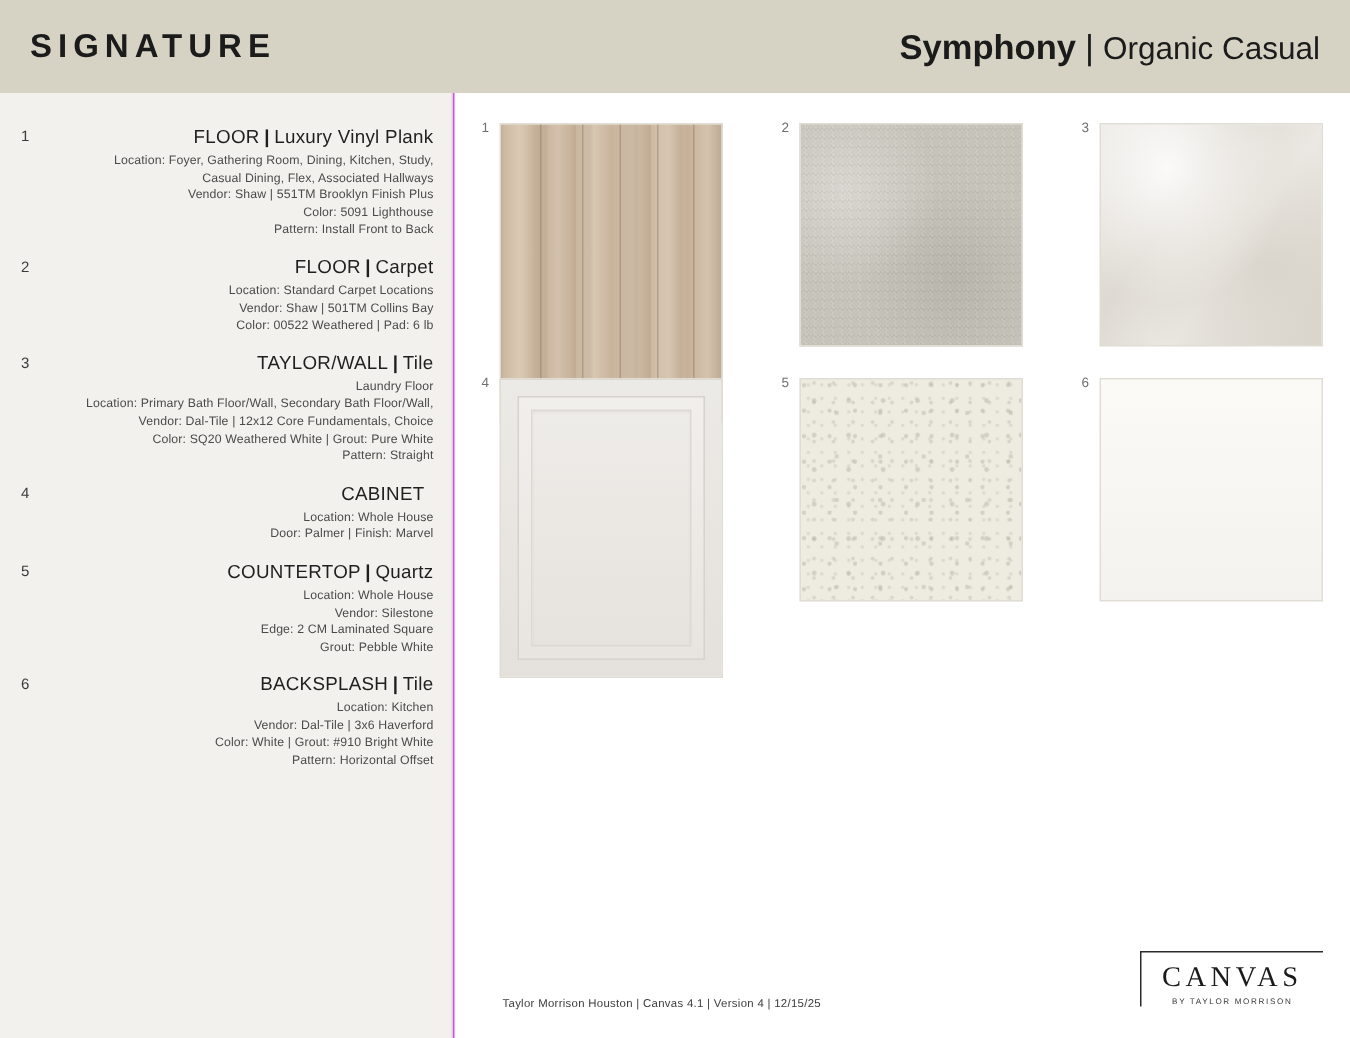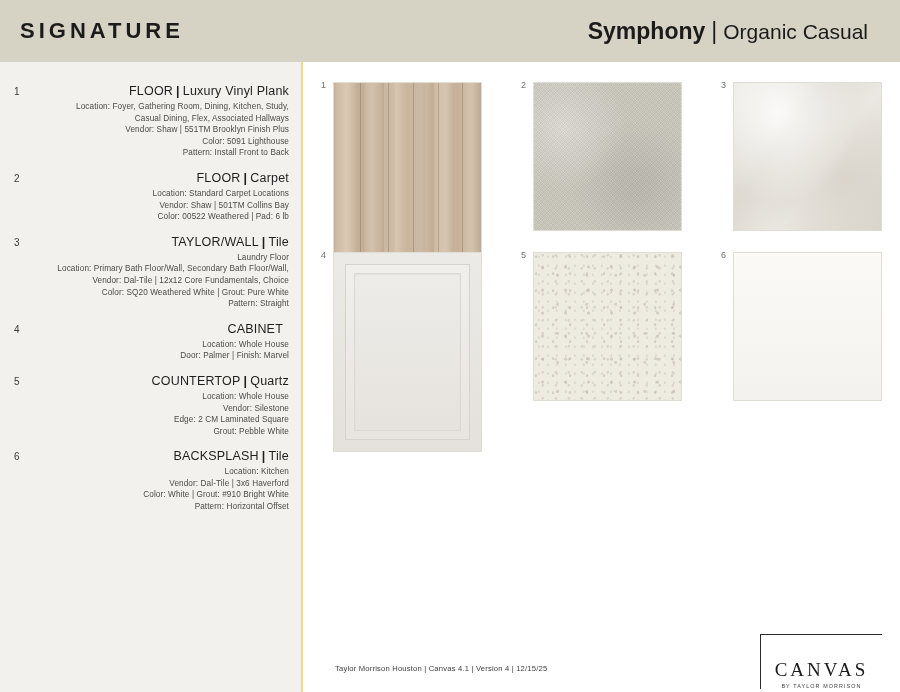--- a/index.html
+++ b/index.html
@@ -2,35 +2,35 @@
 <html><head>
 <meta charset="utf-8">
 <style>
   * { box-sizing: border-box; margin: 0; padding: 0; }
   html, body {
     width: 900px; height: 692px;
     background: #ffffff;
     font-family: "Liberation Sans", sans-serif;
     overflow: hidden;
   }
-  .page { position: relative; width: 900px; height: 692px; background: #fde047; }
+  .page { position: relative; width: 900px; height: 692px; background: #d946ef; }
 
   
   .header {
     position: absolute; left: 0; top: 0; width: 900px; height: 62px;
     background: #d6d2c4;
     display: flex; align-items: center; justify-content: space-between;
   }
   .brand {
     font-size: 22px; font-weight: bold; letter-spacing: 4px;
     color: #1b1b1b; padding-left: 20px;
     font-family: "Liberation Sans", sans-serif;
   }
   .header-right {
-    padding-right: 32px; display: flex; align-items: baseline; gap: 0;
+    padding-right: 20px; display: flex; align-items: baseline; gap: 0;
     color: #1b1b1b;
   }
   .hr-bold { font-size: 23px; font-weight: bold; letter-spacing: 0px; }
   .hr-sep { font-size: 23px; font-weight: 300; padding: 0 6px; color: #1b1b1b; }
   .hr-light { font-size: 21px; font-weight: normal; color: #1b1b1b; }
 
   
   .left-col {
     position: absolute; left: 0; top: 62px; width: 302px; height: 630px;
     background: #f2f1ed;
@@ -120,21 +120,21 @@
     background: linear-gradient(180deg,#fbfaf7,#f4f2ee);
   }
 
   
   .footer-text {
     position: absolute; left: 335px; top: 664px;
     font-size: 7.6px; color: #3c3c3c; letter-spacing: .2px;
   }
   .canvas-logo {
     position: absolute; right: 18px; top: 634px; width: 122px; text-align: center;
-    padding-top: 24px;
+    padding-top: 6px;
     border-top: 1px solid #2b2b2b;
     border-left: 1px solid #2b2b2b;
   }
   .canvas-logo .cl-main {
     font-family: "Liberation Serif", serif;
     font-size: 19px; letter-spacing: 3px; color: #1b1b1b;
   }
   .canvas-logo .cl-sub {
     font-size: 5.4px; letter-spacing: 1.1px; color: #3a3a3a; margin-top: 2px;
   }

